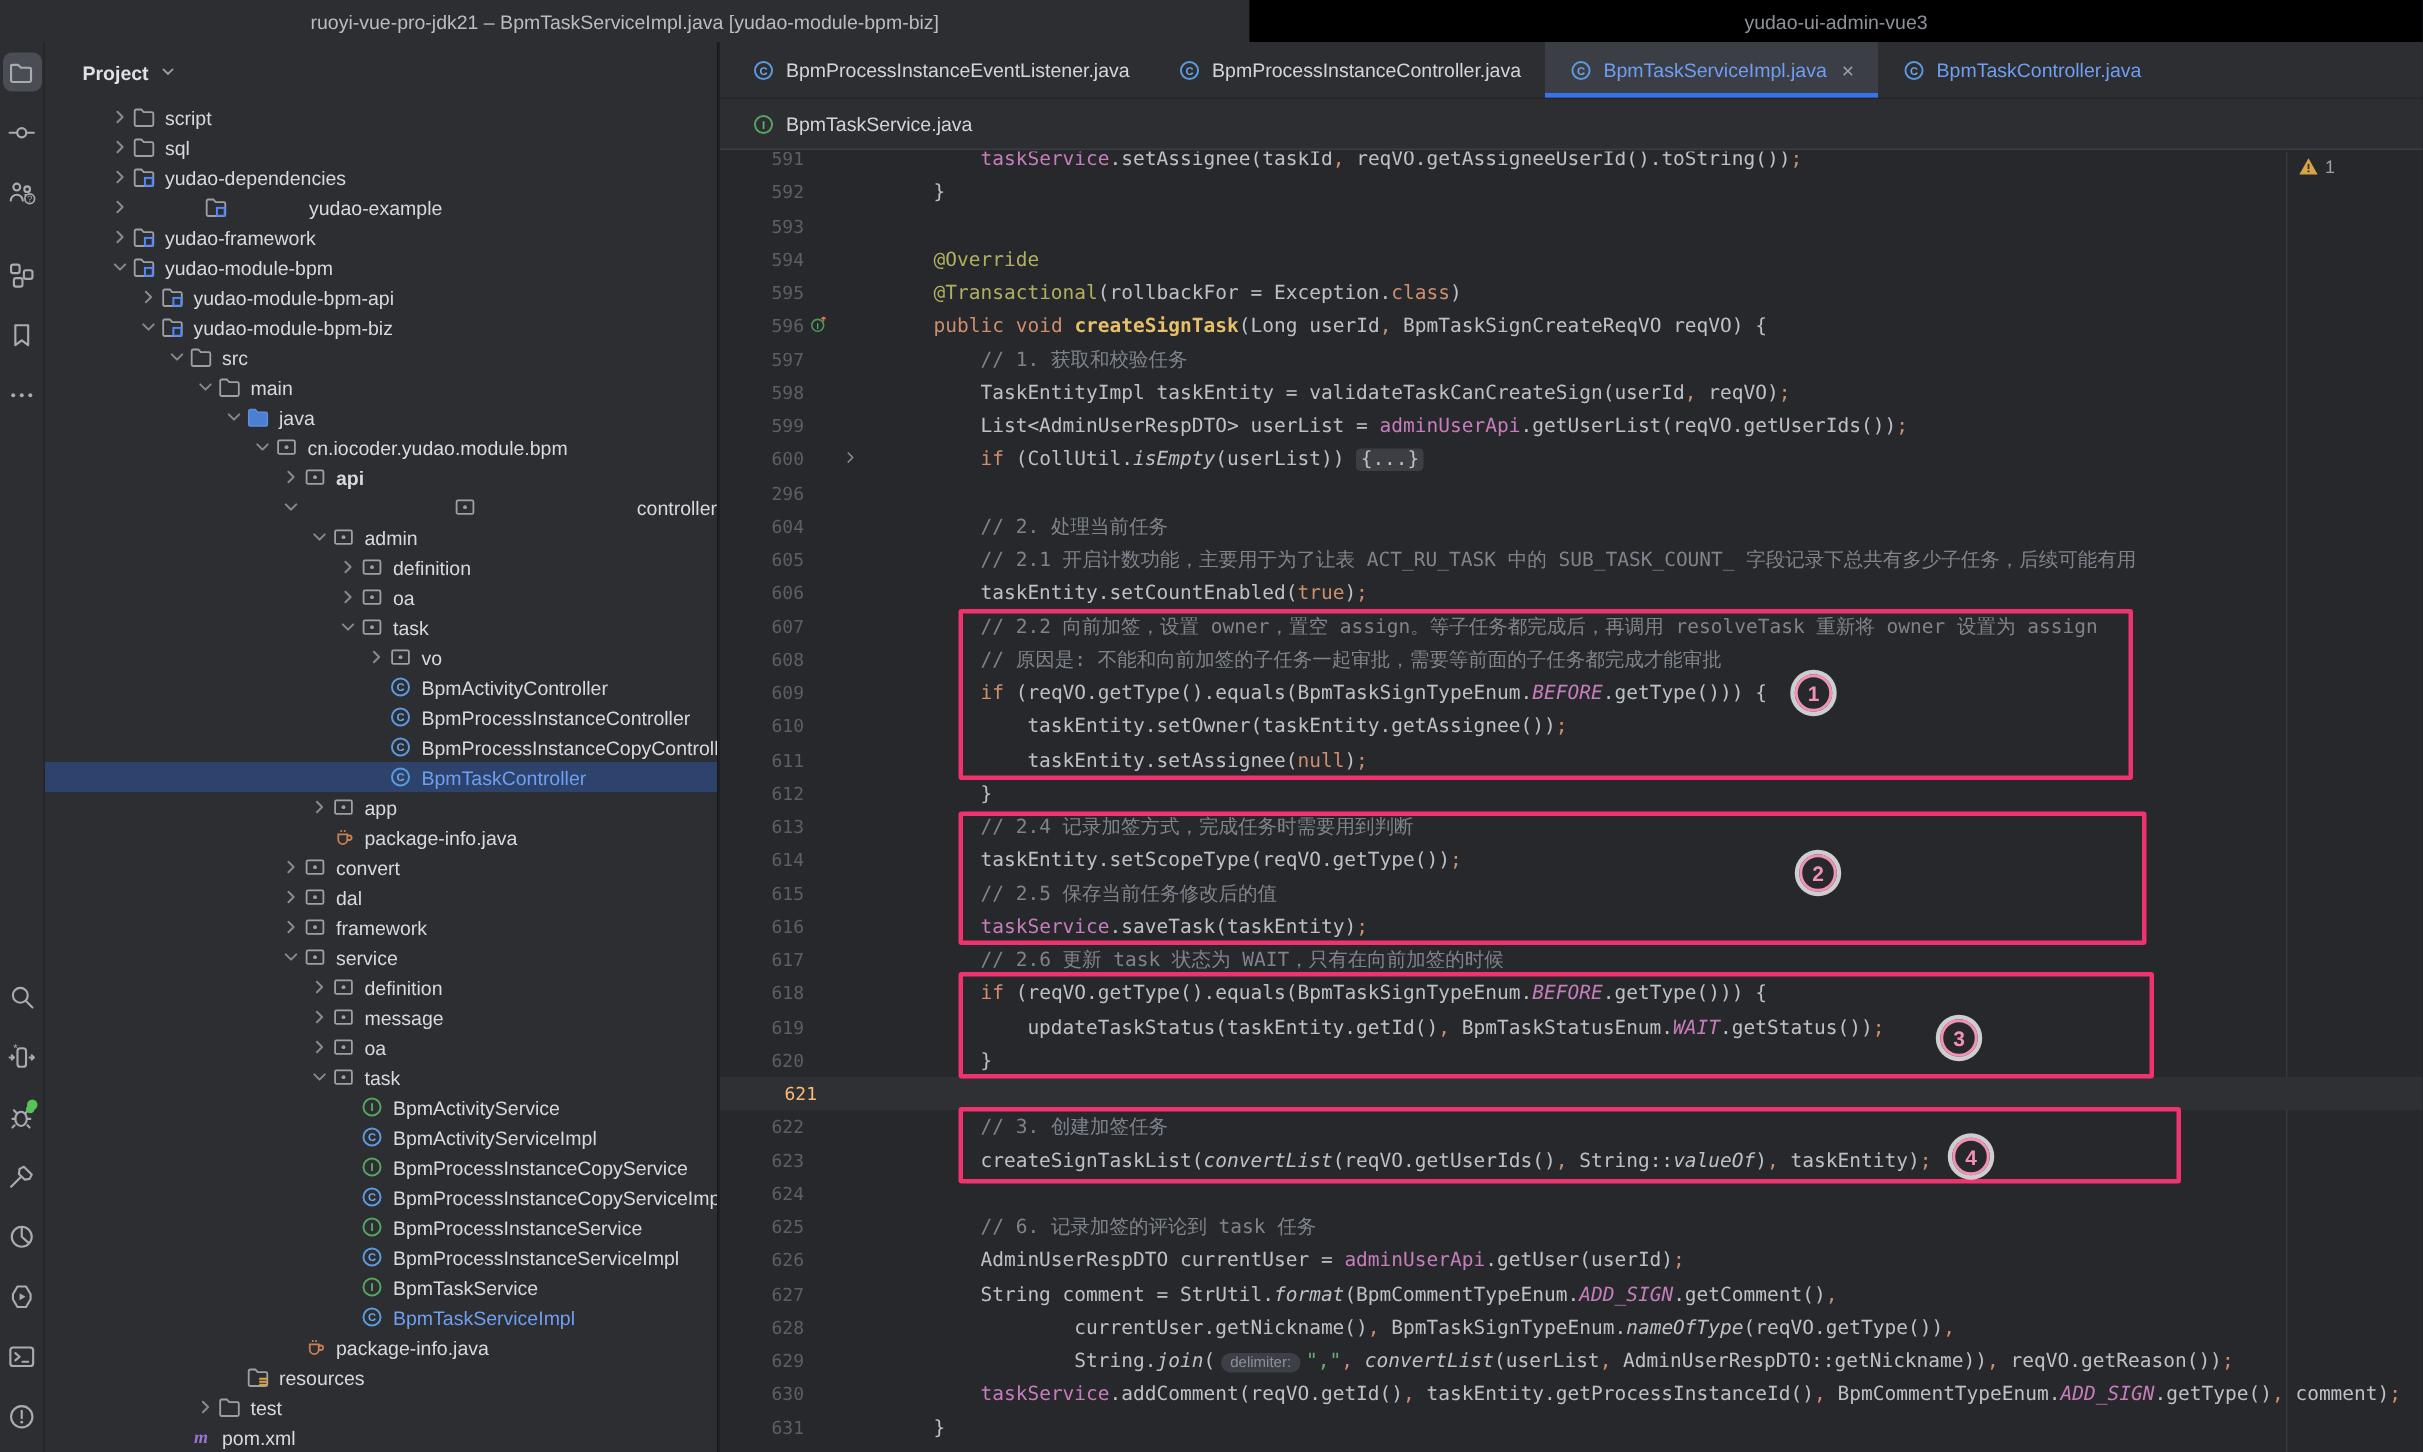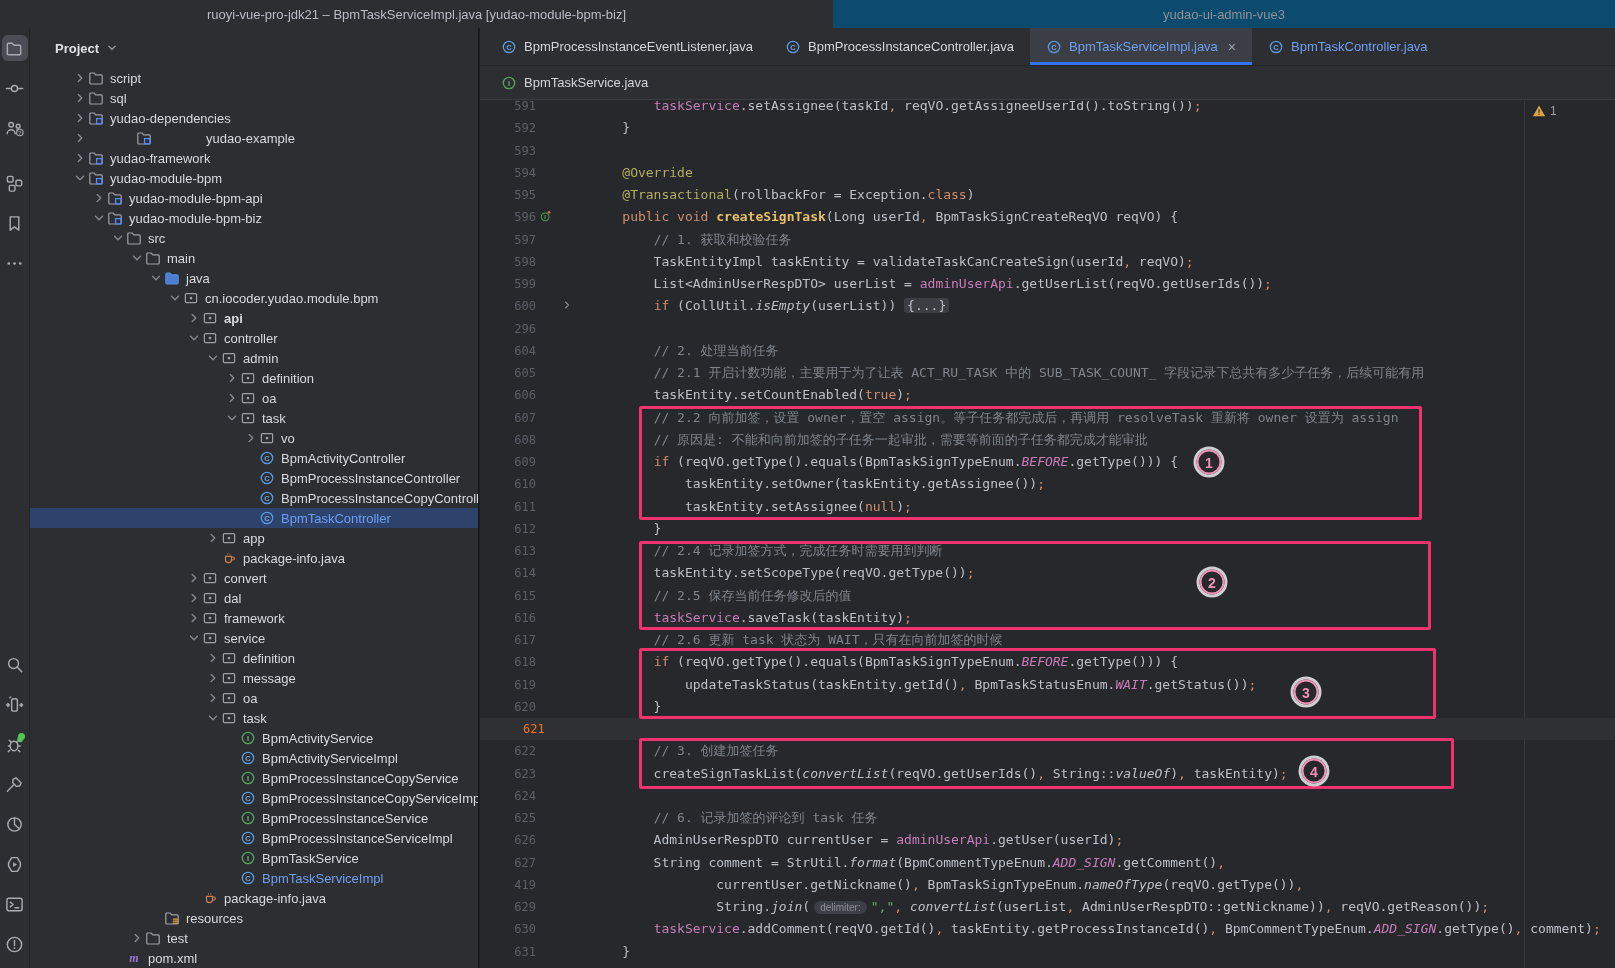--- a/index.html
+++ b/index.html
@@ -3,21 +3,21 @@
 <meta charset="utf-8">
 <style>
   * { margin:0; padding:0; box-sizing:border-box; }
   html,body { width:1615px; height:968px; overflow:hidden; background:#1e1f22;
               font-family:"Liberation Sans", sans-serif; }
 
   
   .titlebar { position:absolute; top:0; left:0; width:1615px; height:28px; display:flex; }
   .tb-left  { width:833px; background:#2c2e32; color:#b9bcc3; font-size:13px;
               display:flex; align-items:center; justify-content:center; }
-  .tb-right { flex:1; background:#0c4a6e; color:#8e9299; font-size:13px;
+  .tb-right { flex:1; background:#000000; color:#8e9299; font-size:13px;
               display:flex; align-items:center; justify-content:center; }
 
   
   .activity-bar { position:absolute; top:28px; left:0; width:30px; bottom:0;
                   background:#2c2e32; border-right:1px solid #232529; }
   .ab-group { display:flex; flex-direction:column; align-items:center; }
   #ab-bottom { position:absolute; bottom:4px; left:0; right:1px; }
   .ab-item { width:26px; height:26px; margin:7px 0; border-radius:6px; position:relative;
              display:flex; align-items:center; justify-content:center; }
   .ab-item.selected { background:#4a4d53; }
@@ -61,21 +61,21 @@
   .margin-guide { position:absolute; left:1044px; top:0; bottom:0; width:1px; background:#35383d; }
   #lines { position:absolute; top:-6px; left:0; right:0; }
   .cl { height:22.25px; line-height:22.25px; white-space:pre; position:relative;
         font-family:"DejaVu Sans Mono", monospace; font-size:13px; color:#bcc0c7; }
   .cl.cur { background:#2e3034; }
   .ln { display:inline-block; width:56px; text-align:right; color:#5b6067; font-size:12px; }
   .gs { display:inline-block; width:20px; text-align:center; }
   .gs svg { width:12px; height:12px; vertical-align:-1px; }
   .fs { display:inline-block; width:22px; text-align:center; margin-right:13px; color:#6f737a; }
   .fs svg { width:12px; height:12px; vertical-align:-1px; }
-  .cl.cur .ln { color:#f97316;padding-left:43px; }
+  .cl.cur .ln { color:#fdba74;padding-left:43px; }
 
   .t-d { color:#bcc0c7; } .t-k { color:#cf8e6d; } .t-c { color:#7f848c; }
   .t-a { color:#b3ae60; } .t-m { color:#e8bf6a; font-weight:bold; }
   .t-f { color:#c77dbb;text-align:right; } .t-C { color:#c77dbb; font-style:italic; }
   .t-i { font-style:italic;text-align:right; } .t-s { color:#cf8e6d; } .t-g { color:#6aab73; }
   .t-F { background:#3c3e44; border-radius:3px; padding:0 3px; color:#bcc0c7; }
   .t-h { background:#3c3f45; border-radius:8px; padding:1px 6px; color:#8c9097;
          font-size:10px; font-family:"Liberation Sans", sans-serif; margin:16px 4px; }
 
   
@@ -382,21 +382,21 @@
           </svg>
         </span>
         <span class="ti">
           <svg viewBox="0 0 16 16">
             <rect x="2.4" y="3.6" width="11.2" height="9" rx="1" fill="none" stroke="#9da0a6" stroke-width="1.2"></rect>
             <circle cx="8" cy="8.1" r="1.3" fill="#9da0a6"></circle>
           </svg>
         </span>
         <span class="lbl">api</span>
       </div>
-      <div class="tree-row" style="padding-left: 155px;">
+      <div class="tree-row" style="padding-left: 155px; justify-content: space-between;">
         <span class="arrow down">
           <svg viewBox="0 0 16 16">
             <path d="M6 4l4 4-4 4" fill="none" stroke="#868b92" stroke-width="1.5" stroke-linecap="round" stroke-linejoin="round"></path>
           </svg>
         </span>
         <span class="ti">
           <svg viewBox="0 0 16 16">
             <rect x="2.4" y="3.6" width="11.2" height="9" rx="1" fill="none" stroke="#9da0a6" stroke-width="1.2"></rect>
             <circle cx="8" cy="8.1" r="1.3" fill="#9da0a6"></circle>
           </svg>
@@ -864,21 +864,21 @@
         <div class="cl"><span class="ln">618</span><span class="gs"></span><span class="fs"></span><span class="t-d">        </span><span class="t-k">if</span><span class="t-d"> (reqVO.getType().equals(BpmTaskSignTypeEnum.</span><span class="t-C">BEFORE</span><span class="t-d">.getType())) {</span></div>
         <div class="cl"><span class="ln">619</span><span class="gs"></span><span class="fs"></span><span class="t-d">            updateTaskStatus(taskEntity.getId()</span><span class="t-s">,</span><span class="t-d"> BpmTaskStatusEnum.</span><span class="t-C">WAIT</span><span class="t-d">.getStatus())</span><span class="t-s">;</span></div>
         <div class="cl"><span class="ln">620</span><span class="gs"></span><span class="fs"></span><span class="t-d">        }</span></div>
         <div class="cl cur"><span class="ln">621</span><span class="gs"></span><span class="fs"></span></div>
         <div class="cl"><span class="ln">622</span><span class="gs"></span><span class="fs"></span><span class="t-d">        </span><span class="t-c">// 3. 创建加签任务</span></div>
         <div class="cl"><span class="ln">623</span><span class="gs"></span><span class="fs"></span><span class="t-d">        createSignTaskList(</span><span class="t-i">convertList</span><span class="t-d">(reqVO.getUserIds()</span><span class="t-s">,</span><span class="t-d"> String::</span><span class="t-i">valueOf</span><span class="t-d">)</span><span class="t-s">,</span><span class="t-d"> taskEntity)</span><span class="t-s">;</span></div>
         <div class="cl"><span class="ln">624</span><span class="gs"></span><span class="fs"></span></div>
         <div class="cl"><span class="ln">625</span><span class="gs"></span><span class="fs"></span><span class="t-d">        </span><span class="t-c">// 6. 记录加签的评论到 task 任务</span></div>
         <div class="cl"><span class="ln">626</span><span class="gs"></span><span class="fs"></span><span class="t-d">        AdminUserRespDTO currentUser = </span><span class="t-f">adminUserApi</span><span class="t-d">.getUser(userId)</span><span class="t-s">;</span></div>
         <div class="cl"><span class="ln">627</span><span class="gs"></span><span class="fs"></span><span class="t-d">        String comment = StrUtil.</span><span class="t-i">format</span><span class="t-d">(BpmCommentTypeEnum.</span><span class="t-C">ADD_SIGN</span><span class="t-d">.getComment()</span><span class="t-s">,</span></div>
-        <div class="cl"><span class="ln">419</span><span class="gs"></span><span class="fs"></span><span class="t-d">                currentUser.getNickname()</span><span class="t-s">,</span><span class="t-d"> BpmTaskSignTypeEnum.</span><span class="t-i">nameOfType</span><span class="t-d">(reqVO.getType())</span><span class="t-s">,</span></div>
+        <div class="cl"><span class="ln">628</span><span class="gs"></span><span class="fs"></span><span class="t-d">                currentUser.getNickname()</span><span class="t-s">,</span><span class="t-d"> BpmTaskSignTypeEnum.</span><span class="t-i">nameOfType</span><span class="t-d">(reqVO.getType())</span><span class="t-s">,</span></div>
         <div class="cl"><span class="ln">629</span><span class="gs"></span><span class="fs"></span><span class="t-d">                String.</span><span class="t-i">join</span><span class="t-d">(</span><span class="t-h">delimiter:</span><span class="t-g">","</span><span class="t-s">,</span><span class="t-d"> </span><span class="t-i">convertList</span><span class="t-d">(userList</span><span class="t-s">,</span><span class="t-d"> AdminUserRespDTO::getNickname))</span><span class="t-s">,</span><span class="t-d"> reqVO.getReason())</span><span class="t-s">;</span></div>
         <div class="cl"><span class="ln">630</span><span class="gs"></span><span class="fs"></span><span class="t-d">        </span><span class="t-f">taskService</span><span class="t-d">.addComment(reqVO.getId()</span><span class="t-s">,</span><span class="t-d"> taskEntity.getProcessInstanceId()</span><span class="t-s">,</span><span class="t-d"> BpmCommentTypeEnum.</span><span class="t-C">ADD_SIGN</span><span class="t-d">.getType()</span><span class="t-s">,</span><span class="t-d"> comment)</span><span class="t-s">;</span></div>
         <div class="cl"><span class="ln">631</span><span class="gs"></span><span class="fs"></span><span class="t-d">    }</span></div>
       </div>
     <div id="overlays">
         <div class="anno-box" style="left: 159px; top: 305px; width: 783px; height: 114px; border-color: rgb(240, 50, 110);"></div>
         <div class="anno-box" style="left: 159px; top: 440px; width: 792px; height: 89px; border-color: rgb(240, 50, 110);"></div>
         <div class="anno-box" style="left: 159px; top: 547px; width: 797px; height: 71px; border-color: rgb(240, 50, 110);"></div>
         <div class="anno-box" style="left: 159px; top: 637px; width: 815px; height: 51px; border-color: rgb(240, 50, 110);"></div>
         <div class="anno-circle" style="left: 729px; top: 361px;">1</div>

